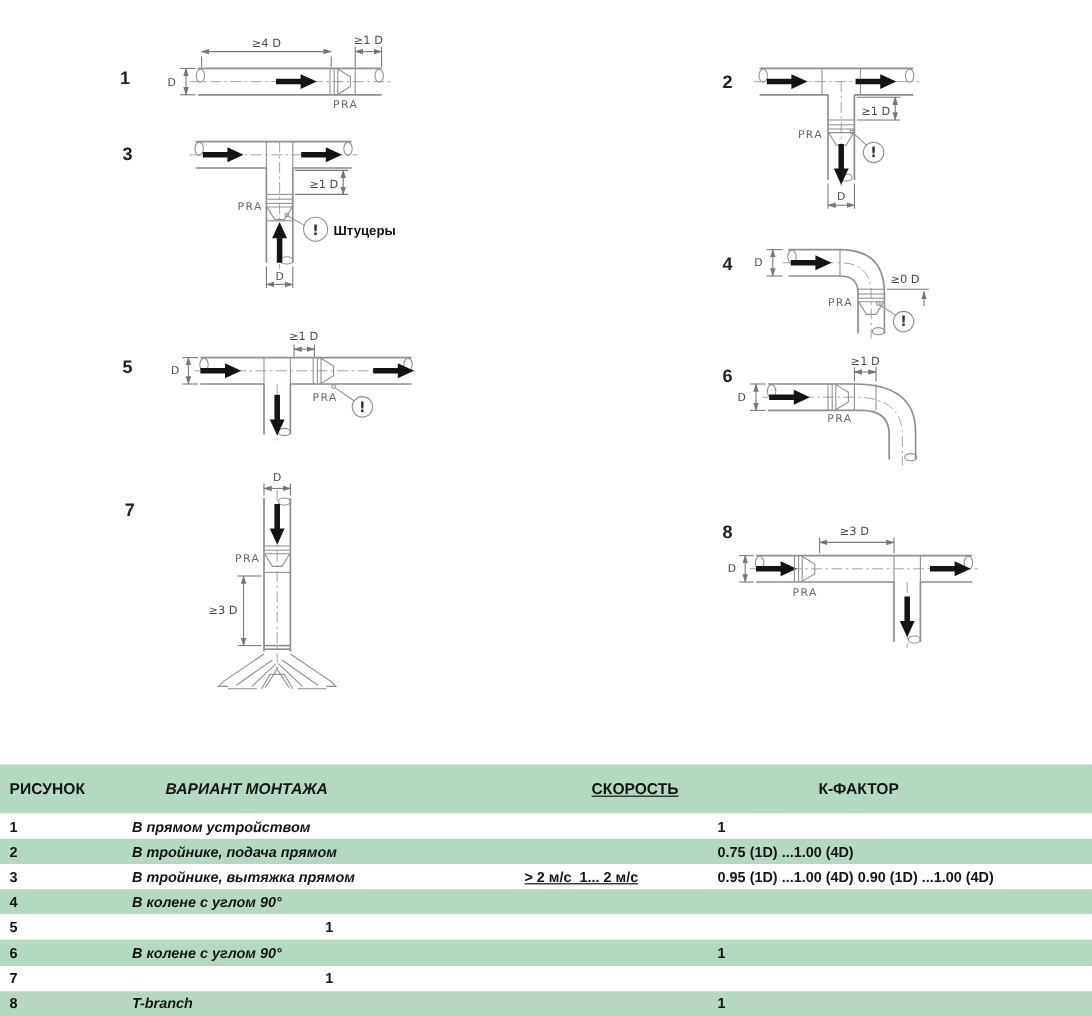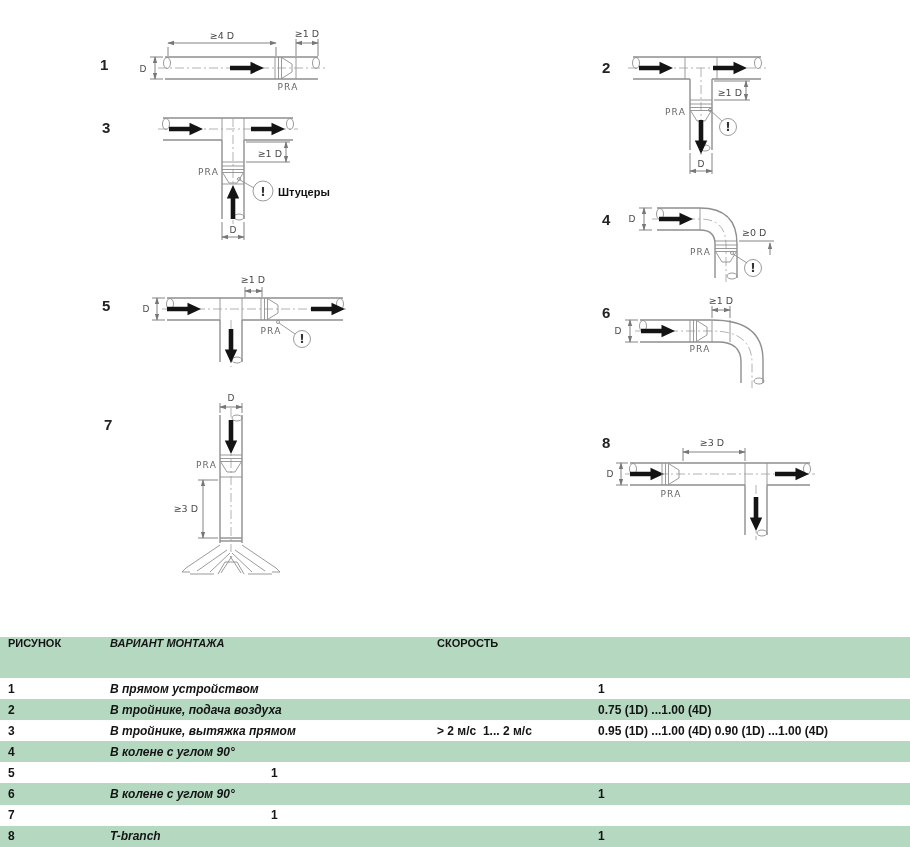--- a/index.html
+++ b/index.html
@@ -16,26 +16,26 @@
   .flow{fill:var(--ink);stroke:none;}
   text{user-select:none;}
   .t-dim{font:9.5px "DejaVu Sans",sans-serif;fill:#4a4a4a;}
   .t-d{font:9px "DejaVu Sans",sans-serif;fill:#4a4a4a;}
   .t-pra{font:9px "DejaVu Sans",sans-serif;fill:#666;letter-spacing:1.2px;}
   .t-num{font:700 15px "Liberation Sans",sans-serif;fill:#222;}
   .t-warn{font:700 12px "DejaVu Sans",sans-serif;fill:#333;}
   .t-co{font:700 11px "Liberation Sans",sans-serif;fill:#111;}
   
   #spec-table{position:absolute;left:0;top:637px;width:910px;height:210px;color:#141414;}
-  .thead{height:41px;background:var(--green);display:flex;font-weight:bold;font-size:11px;}
+  .thead{height:41px;background:var(--green);display:flex;align-items:center;font-weight:bold;font-size:13px;gap:28px;}
   .trow{height:21.1px;display:flex;align-items:center;font-weight:bold;font-size:12px;background:#fff;}
   .trow.green{background:var(--green);}
   .c1{width:110px;padding-left:8px;box-sizing:border-box;white-space:pre;}
   .c2{width:327px;white-space:pre;font-style:italic;}
-  .c3{width:161px;white-space:pre;}
+  .c3{width:161px;white-space:pre;text-decoration:underline;}
   .c4{flex:1;white-space:pre;}
 </style>
 </head>
 <body>
 
 <div id="diagram-area">
 <svg width="910" height="637" viewBox="0 0 910 637">
   <defs>
     <marker id="dimarrow" viewBox="0 0 10 10" refX="9" refY="5" markerWidth="8" markerHeight="8" orient="auto-start-reverse">
       <path d="M0,1.8 L10,5 L0,8.2 Z" fill="#777"></path>
@@ -260,31 +260,32 @@
     <text class="t-d" x="610" y="477" text-anchor="middle">D</text>
   </g>
 </svg>
 </div>
 
 <div id="spec-table">
   <div class="thead">
     <div class="c1">РИСУНОК</div>
     <div class="c2">ВАРИАНТ МОНТАЖА</div>
     <div class="c3">СКОРОСТЬ</div>
+    <div class="c4">К-ФАКТОР</div>
   </div>
 
   <div class="trow">
     <div class="c1">1</div>
     <div class="c2">В прямом устройством</div>
     <div class="c3"></div>
     <div class="c4">1</div>
   </div>
   <div class="trow green">
     <div class="c1">2</div>
-    <div class="c2">В тройнике, подача воздуха</div>
+    <div class="c2">В тройнике, подача прямом</div>
     <div class="c3"></div>
     <div class="c4">0.75 (1D) ...1.00 (4D)</div>
   </div>
   <div class="trow">
     <div class="c1">3</div>
     <div class="c2">В тройнике, вытяжка прямом</div>
     <div class="c3">&gt; 2 м/с  1... 2 м/с</div>
     <div class="c4">0.95 (1D) ...1.00 (4D) 0.90 (1D) ...1.00 (4D)</div>
   </div>
   <div class="trow green">

